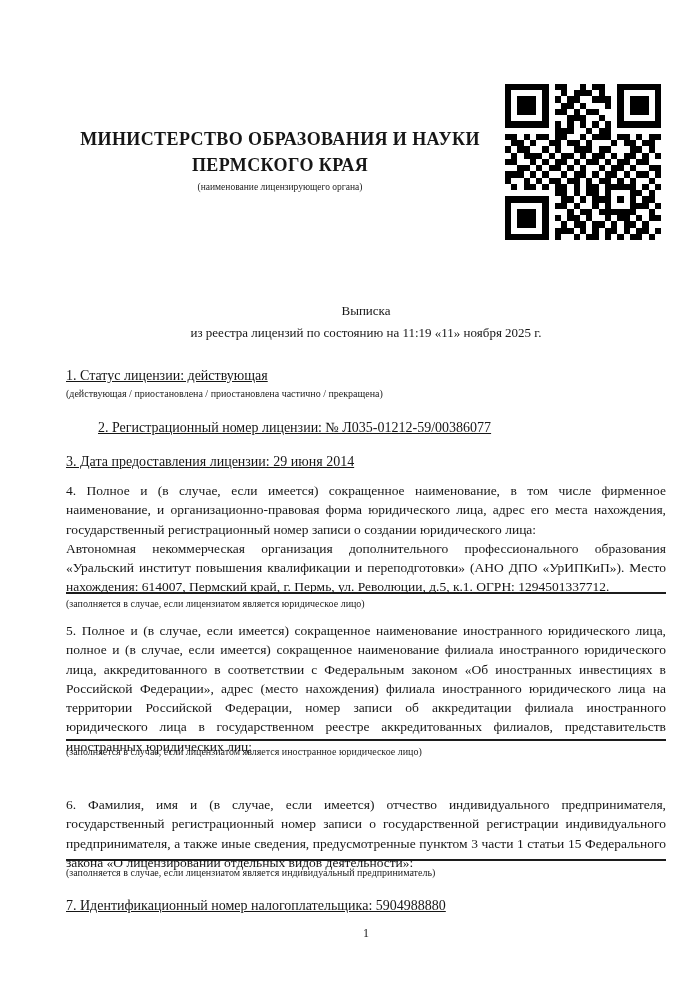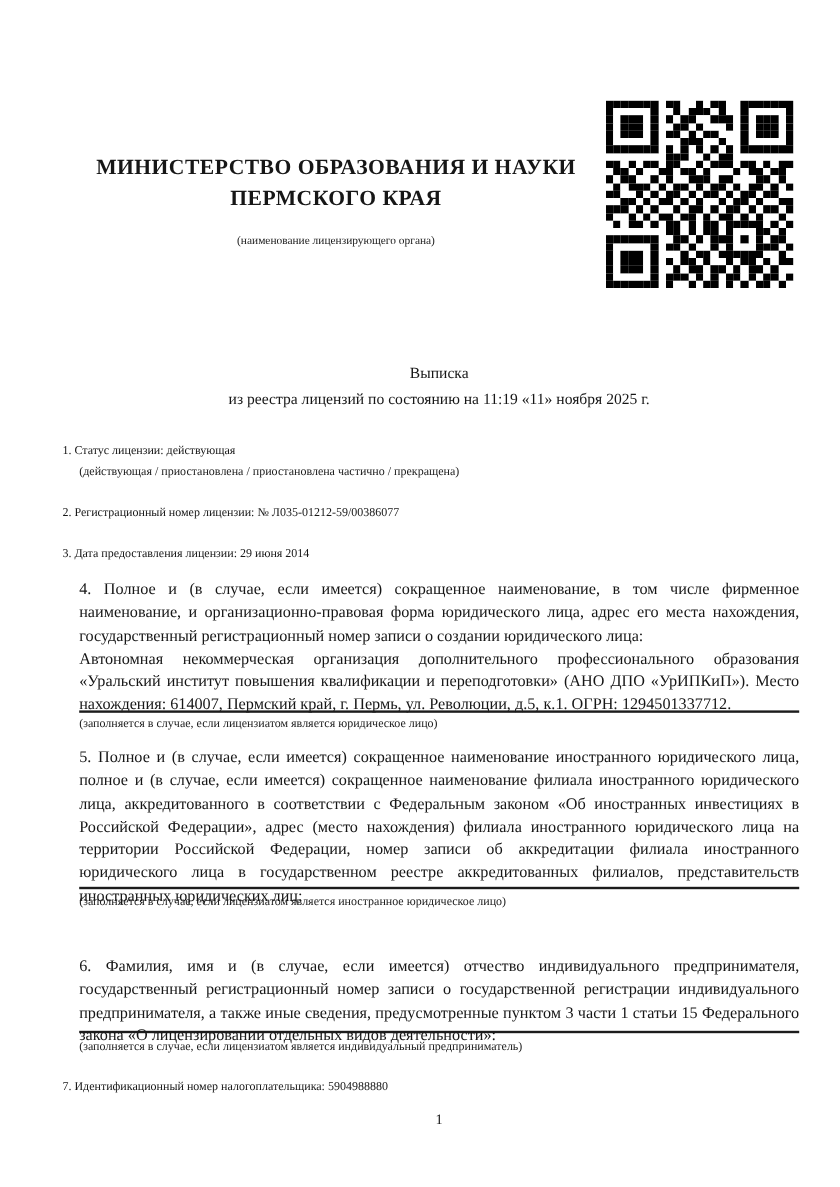--- a/index.html
+++ b/index.html
@@ -15,40 +15,40 @@
   
   .header-block{
     left:66px;top:126px;width:428px;
     text-align:center;
   }
   .ministry-line{
     font-size:18px;font-weight:bold;line-height:26px;
     letter-spacing:0.4px;white-space:nowrap;
   }
   .header-caption{
-    font-size:9.5px;line-height:13px;margin-top:17px;color:#1b1b1b;
+    font-size:9.5px;line-height:13px;margin-top:3px;color:#1b1b1b;
   }
   
   .qr{
     left:505px;top:84px;width:156px;height:156px;
     display:grid;
     grid-template-columns:repeat(25,1fr);
     grid-template-rows:repeat(25,1fr);
   }
   .qr .qm{background:#ffffff;}
   .qr .qm.on{background:#000000;}
   
   .title-block{
     left:66px;top:300px;width:600px;text-align:center;
     font-size:13px;line-height:21.5px;
   }
   
   .body-line{
-    left:52px;width:600px;
-    font-size:10px;line-height:19.3px;white-space:nowrap;
+    left:66px;width:600px;
+    font-size:14px;line-height:19.3px;white-space:nowrap;text-decoration:underline;
   }
   .para{
     left:66px;width:600px;
     font-size:13.5px;line-height:19.3px;
     text-align:justify;text-align-last:left;
   }
   .small-caption{
     left:66px;width:600px;
     font-size:10px;line-height:13px;color:#1b1b1b;
   }
@@ -700,21 +700,21 @@
     </div>
 
   <div class="abs title-block">
     <div>Выписка</div>
     <div>из реестра лицензий по состоянию на 11:19 «11» ноября 2025 г.</div>
   </div>
 
   <div class="abs body-line" style="top:366px;">1. Статус лицензии: действующая</div>
   <div class="abs small-caption" style="top:387px;">(действующая / приостановлена / приостановлена частично / прекращена)</div>
 
-  <div class="abs body-line" style="top:418px;">2. Регистрационный номер лицензии: № Л035-01212-59/00386077</div>
+  <div class="abs body-line" style="top:418px;margin-left:32px;">2. Регистрационный номер лицензии: № Л035-01212-59/00386077</div>
 
   <div class="abs body-line" style="top:452px;">3. Дата предоставления лицензии: 29 июня 2014</div>
 
   <div class="abs para" style="top:481px;">
     <div>4. Полное и (в случае, если имеется) сокращенное наименование, в том числе фирменное наименование, и организационно-правовая форма юридического лица, адрес его места нахождения, государственный регистрационный номер записи о создании юридического лица:</div>
     <div>Автономная некоммерческая организация дополнительного профессионального образования «Уральский институт повышения квалификации и переподготовки» (АНО ДПО «УрИПКиП»). Место нахождения: 614007, Пермский край, г. Пермь, ул. Революции, д.5, к.1. ОГРН: 1294501337712.</div>
   </div>
   <div class="abs rule" style="top:592px;"></div>
   <div class="abs small-caption" style="top:597px;">(заполняется в случае, если лицензиатом является юридическое лицо)</div>
 

